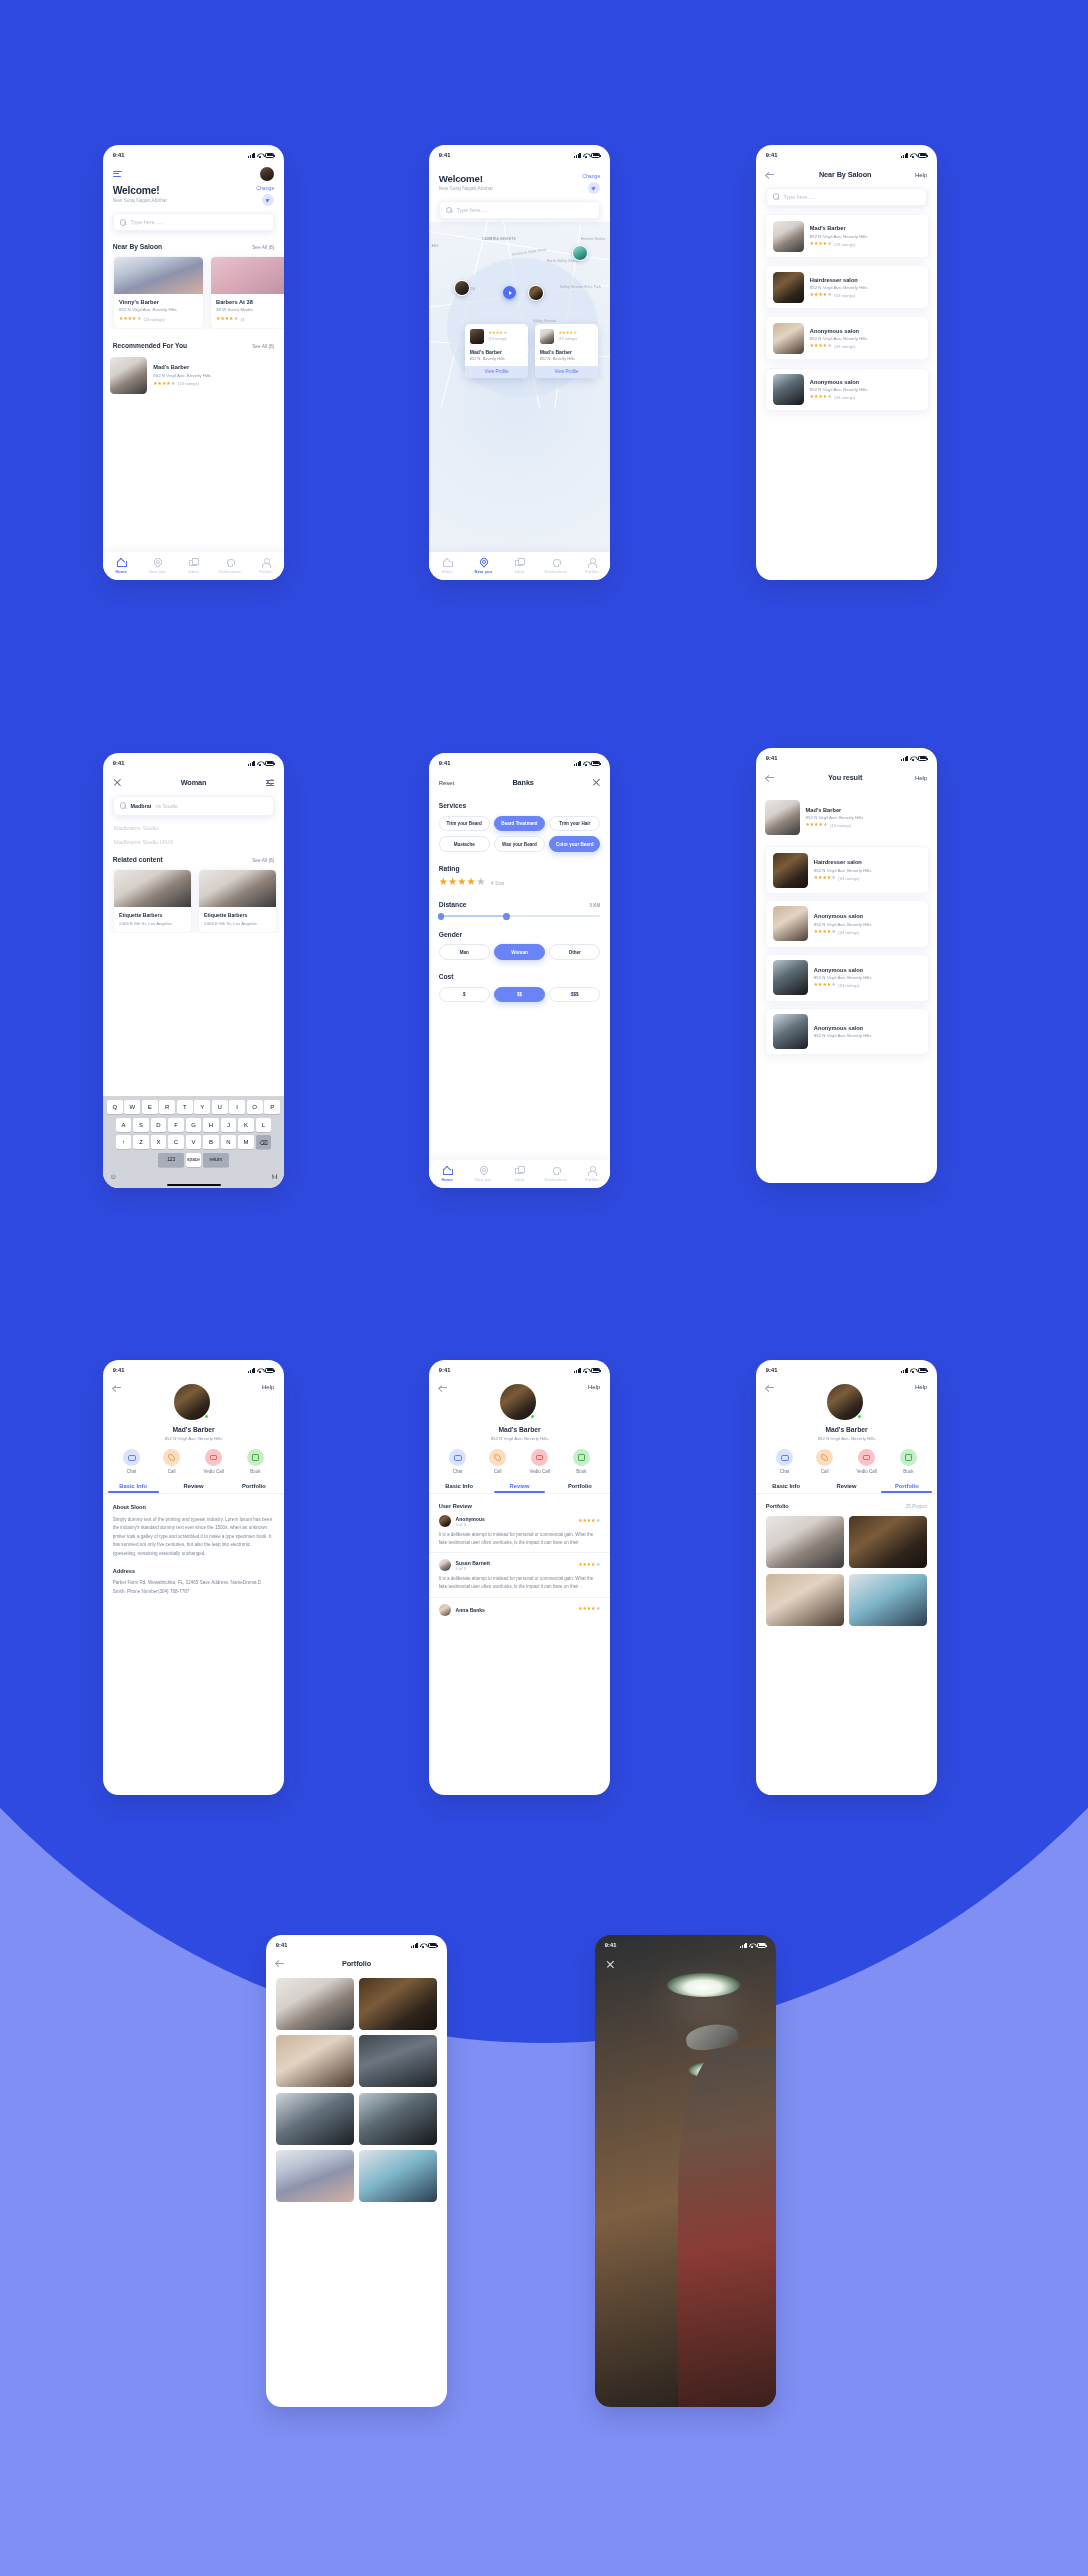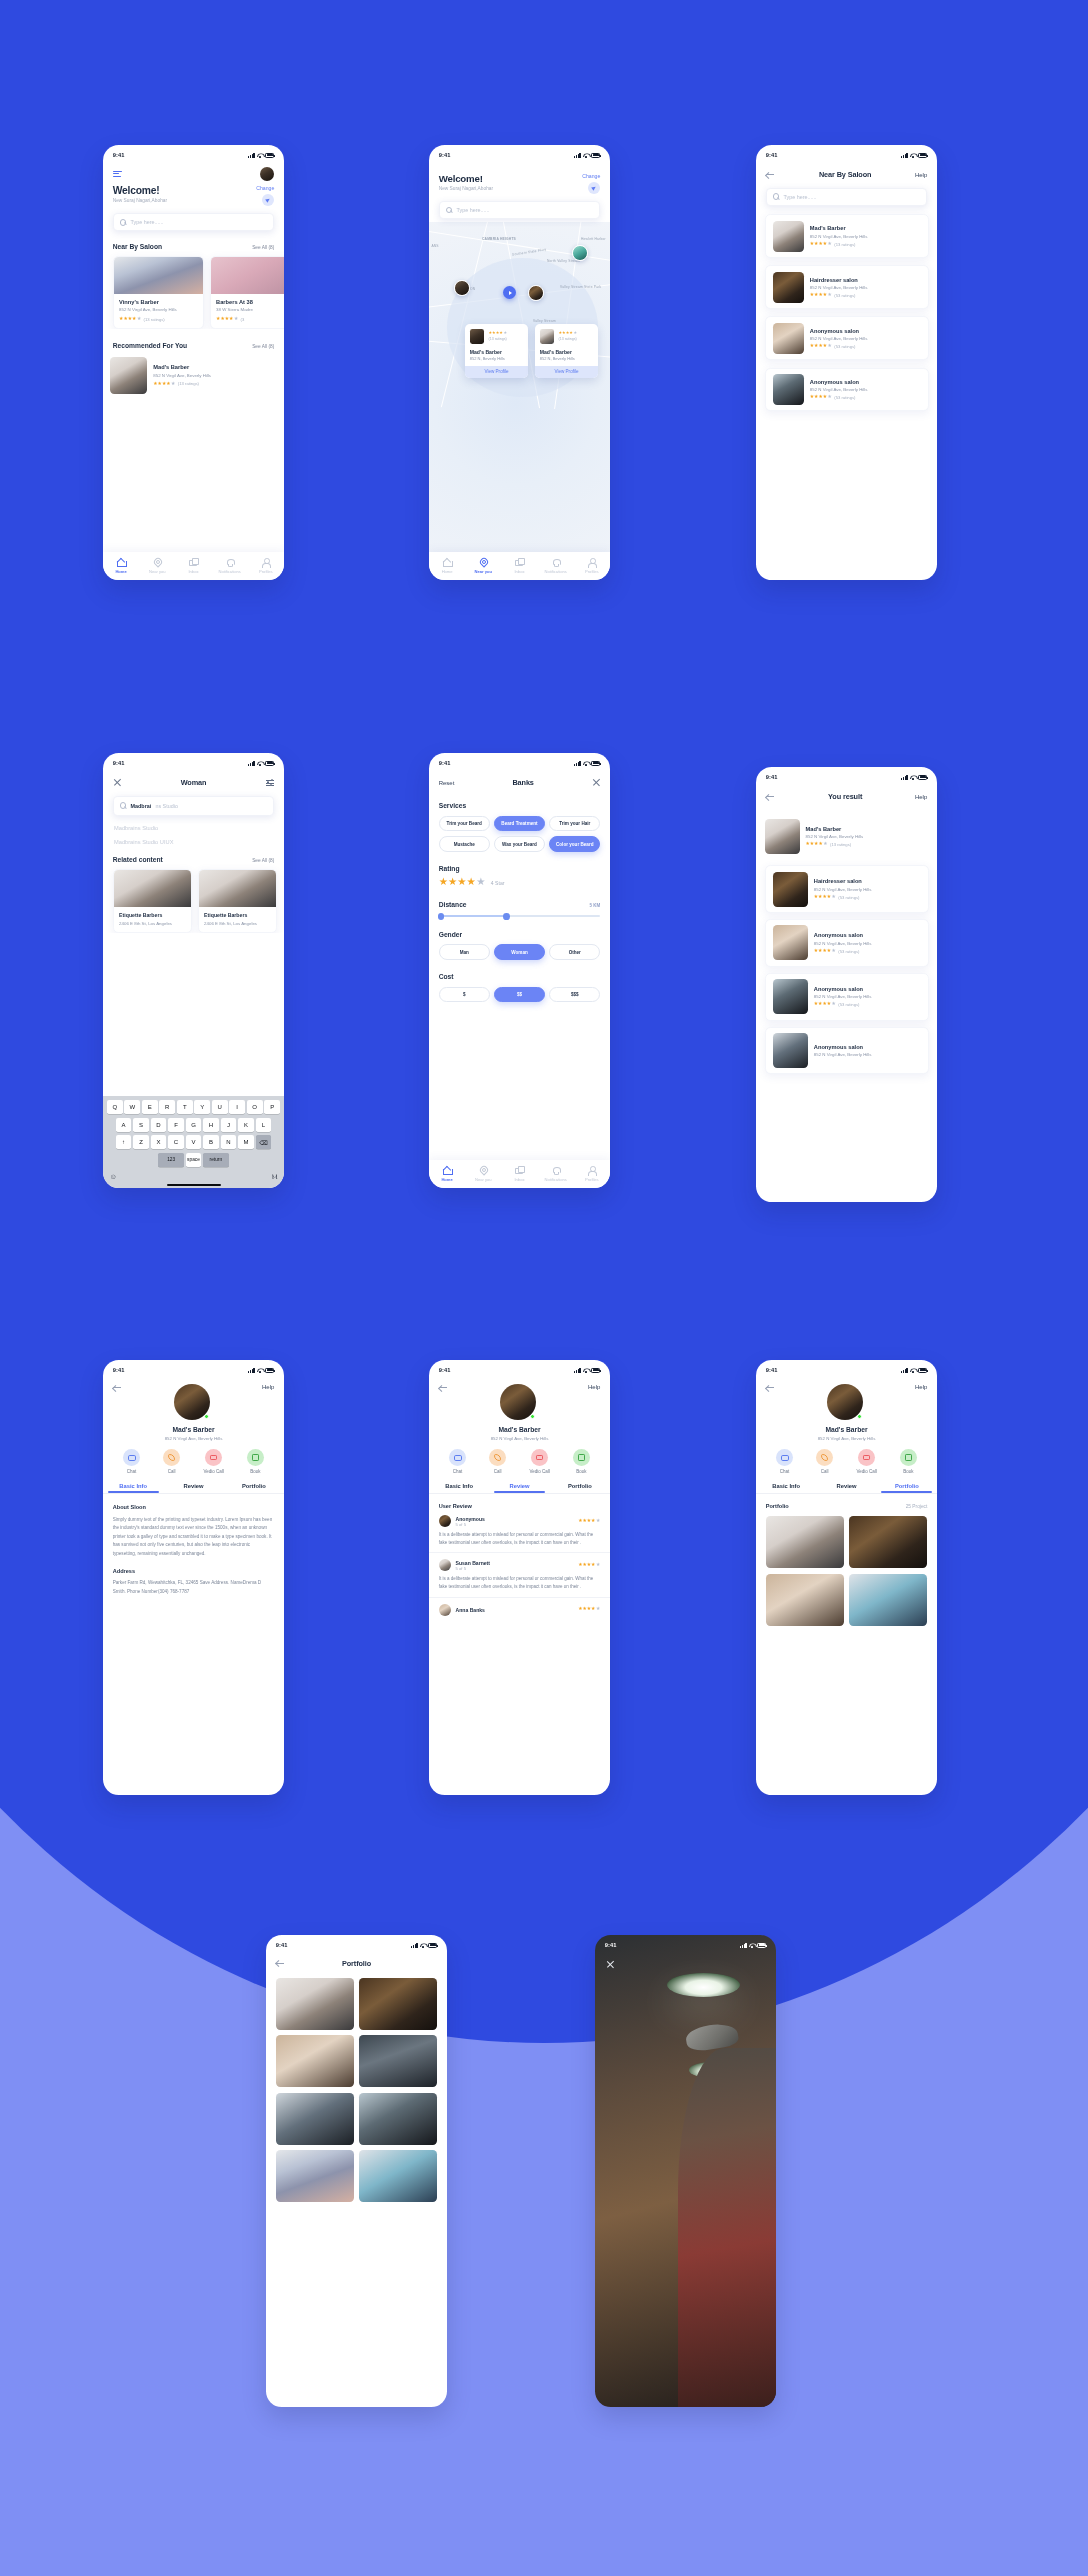--- a/index.html
+++ b/index.html
@@ -729,21 +729,21 @@
         <span class="bn-ic bn-bell"></span>
         <span class="bn-label">Notifications</span>
       </div>
     <div class="bn-item">
         <span class="bn-ic bn-user"></span>
         <span class="bn-label">Profiles</span>
       </div>
   </div>
 </div>
 
-<div class="phone" style="left:756px;top:767px;">
+<div class="phone" style="left:756px;top:748px;">
   <div class="statusbar">
     <div class="st-time">9:41</div>
     <div class="st-icons">
       <span class="sig">
           <i></i>
           <i></i>
           <i></i>
           <i></i>
         </span>
       <span class="wifi"></span>

